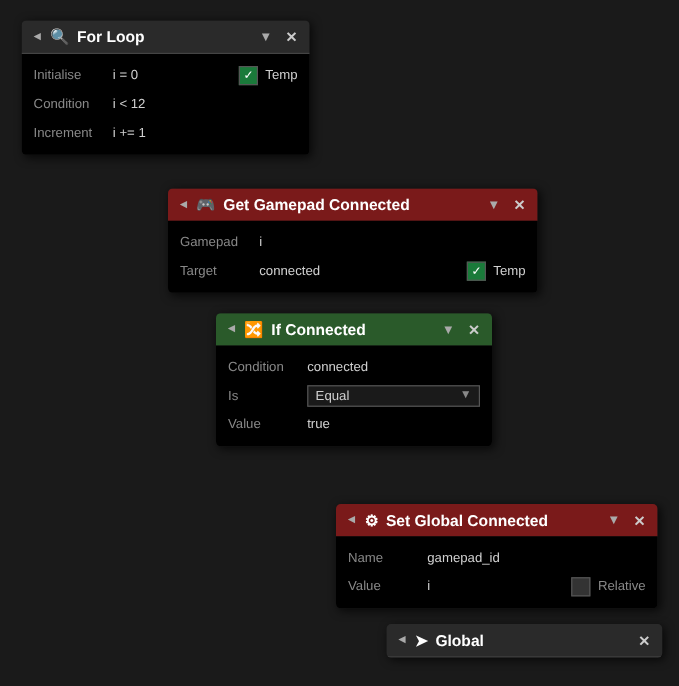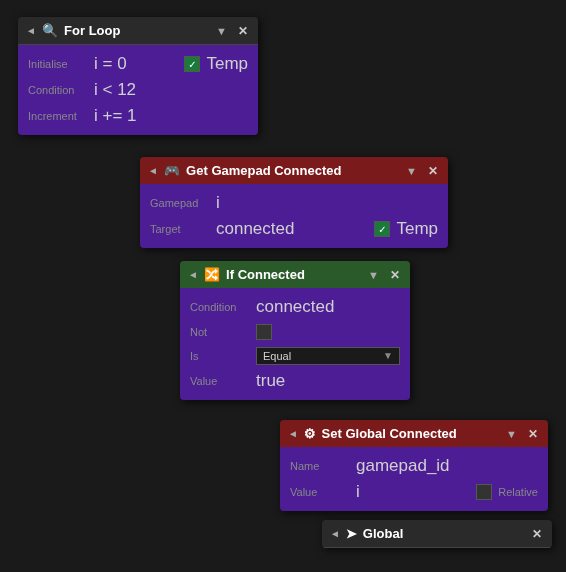--- a/index.html
+++ b/index.html
@@ -53,41 +53,41 @@
     }
 
     .node-header .close-btn {
       color: #ccc;
       font-size: 12px;
       cursor: pointer;
       padding: 0 2px;
     }
 
     .node-body {
-      background: #4c1d95;
+      background: #000000;
       padding: 6px 0;
     }
 
     .node-row {
       display: flex;
       align-items: center;
       padding: 3px 10px;
       gap: 6px;
       min-height: 24px;
     }
 
     .node-row .label {
       color: #888;
       min-width: 60px;
       font-size: 11px;
     }
 
     .node-row .value {
       color: #d0d0d0;
-      font-size: 17px;
+      font-size: 11px;
     }
 
     .checkbox {
       width: 16px;
       height: 16px;
       border: 1px solid #555;
       background: #1a7a3a;
       display: flex;
       align-items: center;
       justify-content: center;
@@ -251,24 +251,20 @@
     <span class="icon">🔀</span>
     <span class="title">If Connected</span>
     <span class="menu-btn">▼</span>
     <span class="close-btn">✕</span>
   </div>
   <div class="node-body">
     <div class="node-row">
       <span class="label">Condition</span>
       <span class="value">connected</span>
     </div>
-    <div class="node-row">
-      <span class="label">Not</span>
-      <div class="checkbox-unchecked"></div>
-    </div>
     <div class="node-row dropdown-row">
       <span class="label">Is</span>
       <div class="dropdown">
         <span>Equal</span>
         <span class="arrow-down">▼</span>
       </div>
     </div>
     <div class="node-row">
       <span class="label">Value</span>
       <span class="value">true</span>

